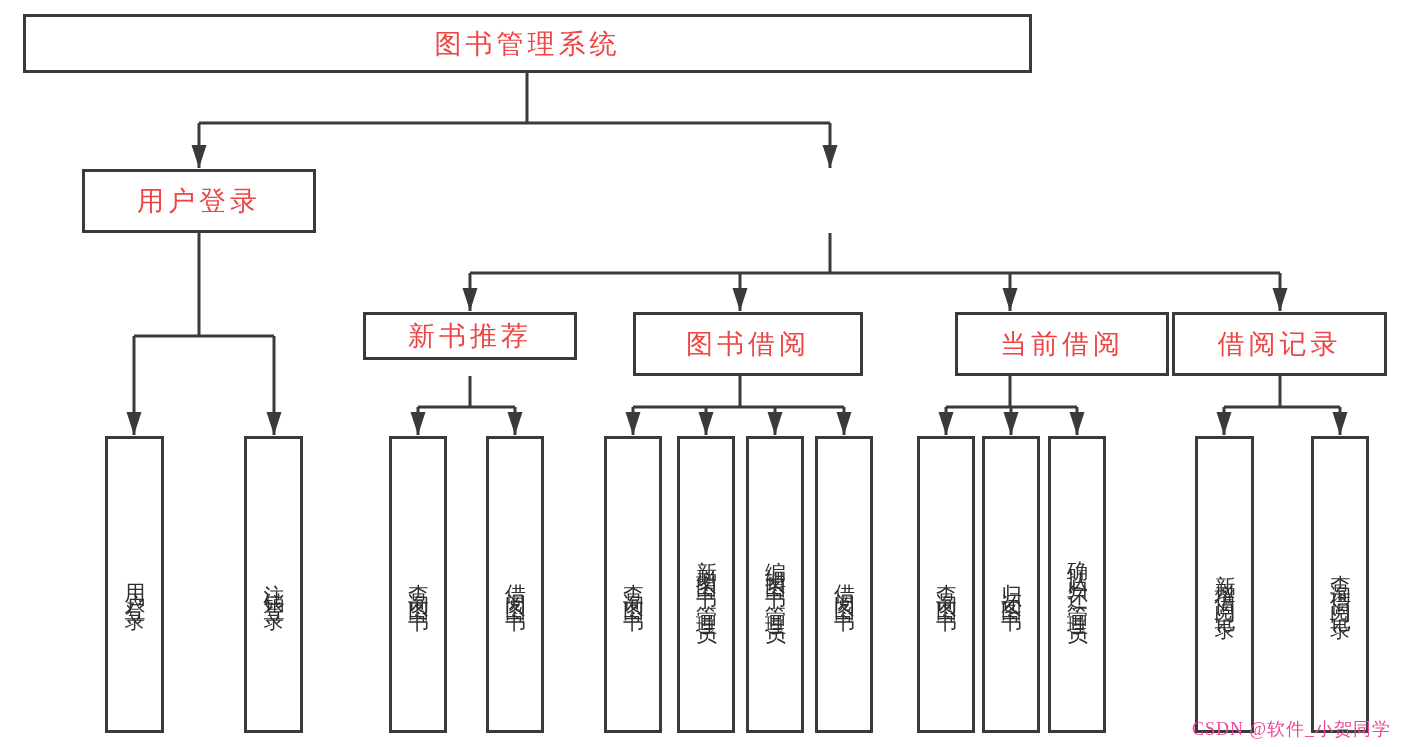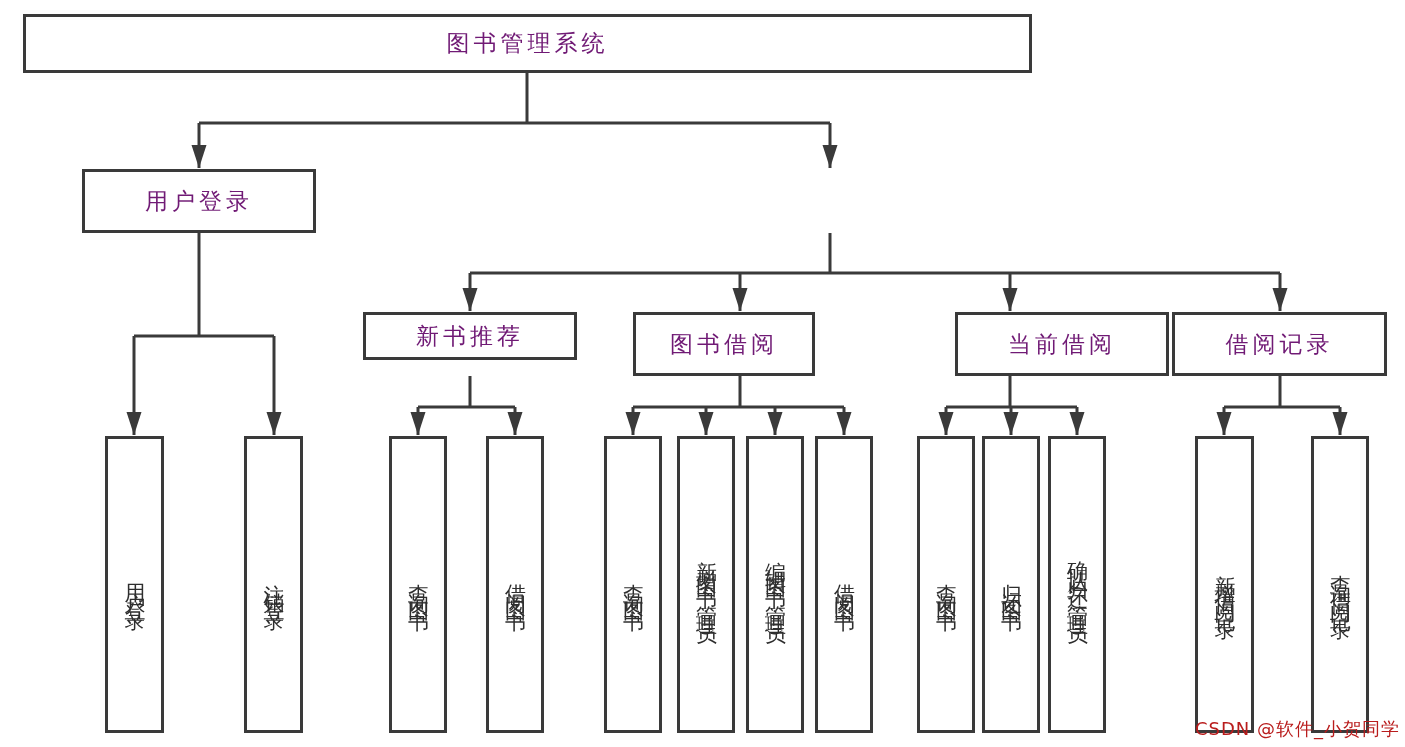--- a/index.html
+++ b/index.html
@@ -20,43 +20,44 @@
   .node {
     position: absolute;
     box-sizing: border-box;
     background: #ffffff;
     border: 3px solid #3a3a3a;
     display: flex;
     align-items: center;
     justify-content: center;
   }
   .hbox span {
-    font-size: 23px;
+    font-size: 27px;
     letter-spacing: 4px;
     white-space: nowrap;
-    color: #701a75;
+    color: #ef4444;
   }
   .vbox { top: 436px; height: 297px; }
   .vbox .vtext {
     writing-mode: vertical-lr;
     text-orientation: mixed;
     font-size: 21px;
     letter-spacing: 9px;
     line-height: 1;
     color: #2e2e2e;
     white-space: nowrap;
   }
   .watermark {
     position: absolute;
-    right: 5px;
+    right: 14px;
     bottom: 6px;
     font-size: 18px;
     letter-spacing: 1px;
-    color: #b91c1c;
+    color: #ec4899;
     white-space: nowrap;
+    font-family: Liberation Serif, serif;
   }
 </style>
 </head>
 <body>
 
 <div class="stage">
 
   <svg class="wires" viewBox="0 0 1405 747" xmlns="http://www.w3.org/2000/svg" fill="none" stroke="#3a3a3a" stroke-width="3">
     <defs>
       <marker id="ah" markerUnits="userSpaceOnUse" markerWidth="26" markerHeight="20" refX="23" refY="9" orient="auto">
@@ -116,21 +117,21 @@
     <span>图书管理系统</span>
   </div>
 
   <div class="node hbox" style="left:82px; top:169px; width:234px; height:64px;">
     <span>用户登录</span>
   </div>
 
   <div class="node hbox" style="left:363px; top:312px; width:214px; height:48px;">
     <span>新书推荐</span>
   </div>
-  <div class="node hbox" style="left:633px; top:312px; width:182px; height:64px;">
+  <div class="node hbox" style="left:633px; top:312px; width:230px; height:64px;">
     <span>图书借阅</span>
   </div>
   <div class="node hbox" style="left:955px; top:312px; width:214px; height:64px;">
     <span>当前借阅</span>
   </div>
   <div class="node hbox" style="left:1172px; top:312px; width:215px; height:64px;">
     <span>借阅记录</span>
   </div>
 
   <div class="node vbox" style="left:105px; width:59px;">

